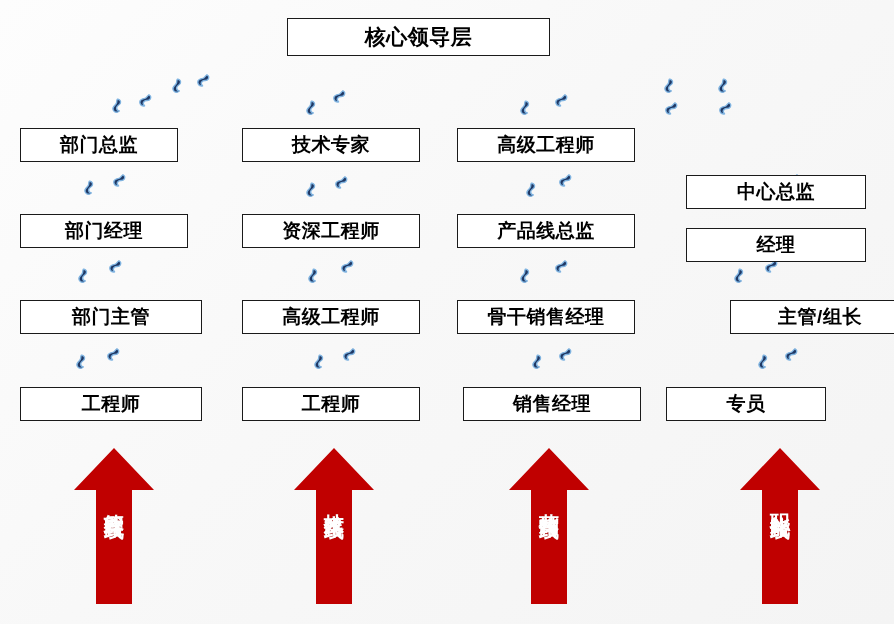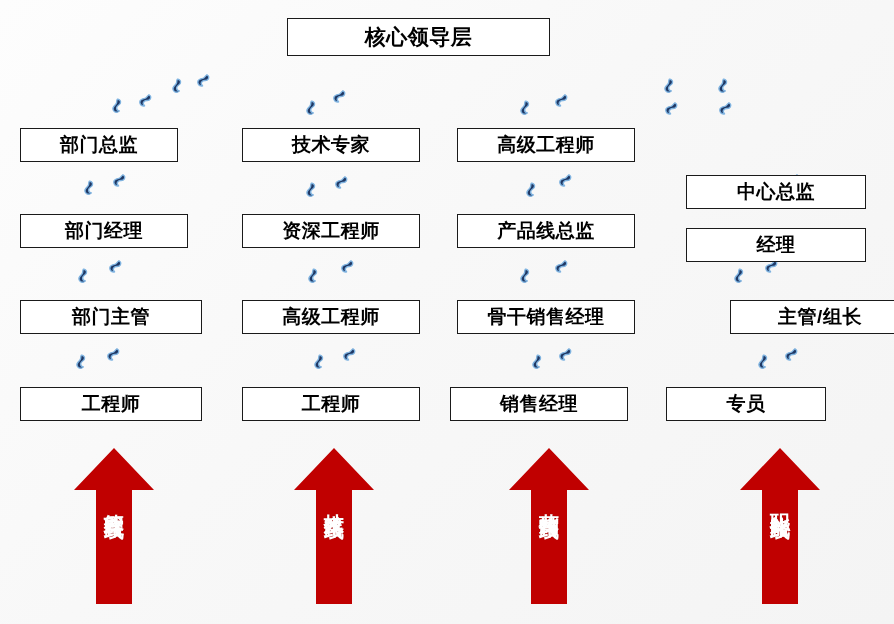--- a/index.html
+++ b/index.html
@@ -278,21 +278,21 @@
       <div class="node-box rank" style="left: 20px; top: 214px; width: 168px; height: 34px;">部门经理</div>
       <div class="node-box rank" style="left: 20px; top: 300px; width: 182px; height: 34px;">部门主管</div>
       <div class="node-box rank" style="left: 20px; top: 387px; width: 182px; height: 34px;">工程师</div>
       <div class="node-box rank" style="left: 242px; top: 128px; width: 178px; height: 34px;">技术专家</div>
       <div class="node-box rank" style="left: 242px; top: 214px; width: 178px; height: 34px;">资深工程师</div>
       <div class="node-box rank" style="left: 242px; top: 300px; width: 178px; height: 34px;">高级工程师</div>
       <div class="node-box rank" style="left: 242px; top: 387px; width: 178px; height: 34px;">工程师</div>
       <div class="node-box rank" style="left: 457px; top: 128px; width: 178px; height: 34px;">高级工程师</div>
       <div class="node-box rank" style="left: 457px; top: 214px; width: 178px; height: 34px;">产品线总监</div>
       <div class="node-box rank" style="left: 457px; top: 300px; width: 178px; height: 34px;">骨干销售经理</div>
-      <div class="node-box rank" style="left: 450px; top: 387px; width: 178px; height: 34px;">销售经理</div>
+      <div class="node-box rank" style="left: 463px; top: 387px; width: 178px; height: 34px;">销售经理</div>
       <div class="node-box rank" style="left: 686px; top: 128px; width: 180px; height: 34px; margin-top: 47px;">中心总监</div>
       <div class="node-box rank" style="left: 686px; top: 228px; width: 180px; height: 34px;">经理</div>
       <div class="node-box rank" style="left: 686px; top: 300px; width: 180px; height: 34px; margin-left: 44px;">主管/组长</div>
       <div class="node-box rank" style="left: 666px; top: 387px; width: 160px; height: 34px;">专员</div>
     </div>
   <div id="arrow-layer">
       <div class="path-arrow" style="left: 72px; top: 446px; width: 84px; height: 160px;">
         <svg viewBox="0 0 84 160" preserveAspectRatio="none">
           <polygon points="42,2 82,44 60,44 60,158 24,158 24,44 2,44" fill="#C00000"></polygon>
         </svg>

